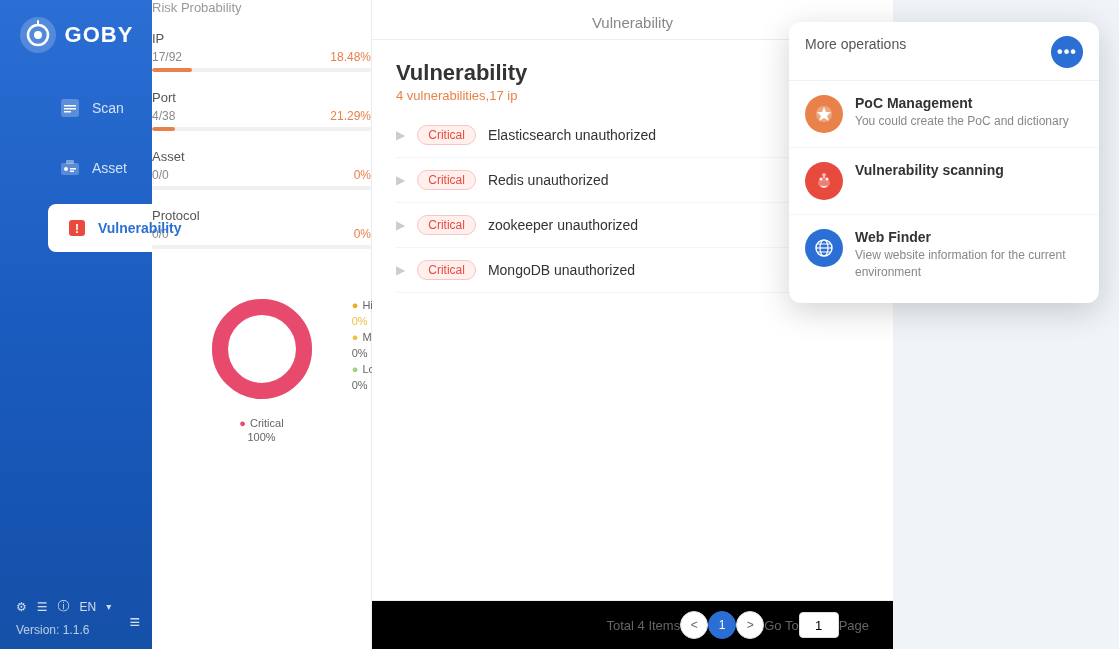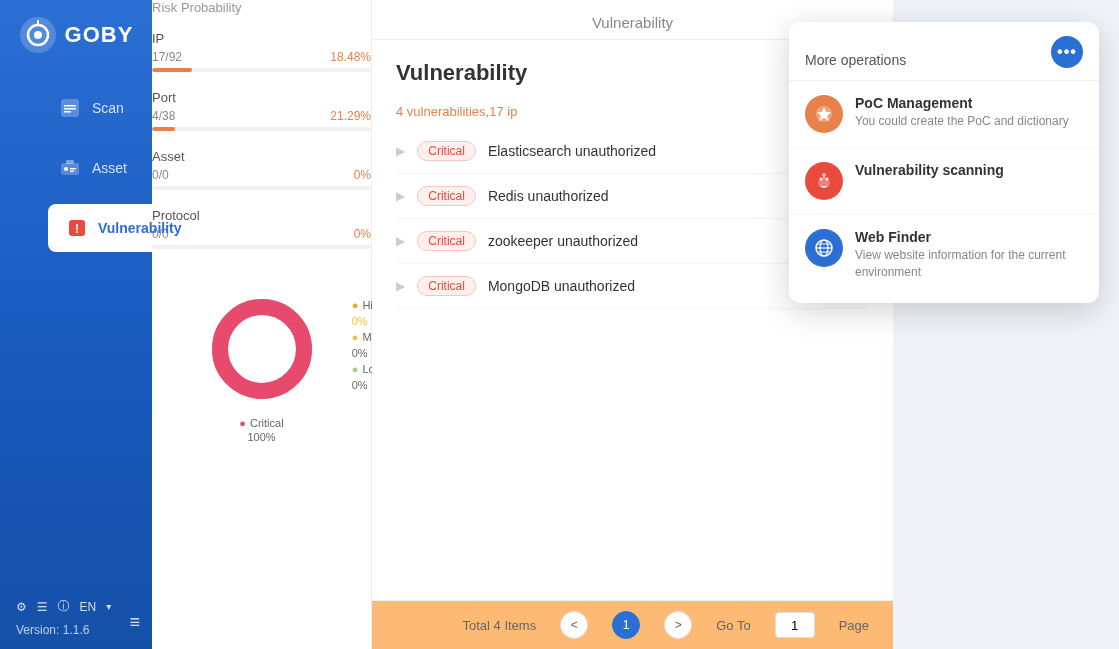--- a/index.html
+++ b/index.html
@@ -204,21 +204,21 @@
       padding: 20px 24px 10px;
     }
     .vuln-title {
       font-size: 22px;
       font-weight: 600;
       color: #333;
     }
     .vuln-subtitle {
       font-size: 13px;
       color: #e8824a;
-      margin-top: 18px;
+      margin-top: 2px;
     }
     .vuln-list {
       flex: 1;
       padding: 0 24px;
     }
     .vuln-row {
       display: flex;
       align-items: center;
       padding: 12px 0;
       border-bottom: 1px solid #f5f5f5;
@@ -248,27 +248,27 @@
     .vuln-count-badge {
       background: #e8824a;
       color: white;
       padding: 2px 10px;
       border-radius: 12px;
       font-size: 12px;
     }
 
     
     .pagination-bar {
-      background: #fdba74;
+      background: #000000;
       border-top: 1px solid #eee;
       padding: 10px 24px;
       display: flex;
       align-items: center;
       justify-content: flex-end;
-      gap: 24px;
+      gap: 0;
       font-size: 13px;
       color: #666;
     }
     .page-btn {
       width: 28px;
       height: 28px;
       border: 1px solid #ddd;
       border-radius: 50%;
       display: flex;
       align-items: center;
@@ -300,21 +300,21 @@
       width: 310px;
       background: white;
       border-radius: 12px;
       box-shadow: 0 8px 32px rgba(0,0,0,0.18);
       padding: 14px 0 8px;
       z-index: 100;
     }
     .dropdown-header {
       display: flex;
       justify-content: space-between;
-      align-items: flex-end;
+      align-items: flex-start;
       padding: 0 16px 12px;
       border-bottom: 1px solid #f0f0f0;
     }
     .dropdown-title {
       font-size: 14px;
       color: #555;
       font-weight: 500;
     }
     .more-ops-btn {
       width: 32px;

